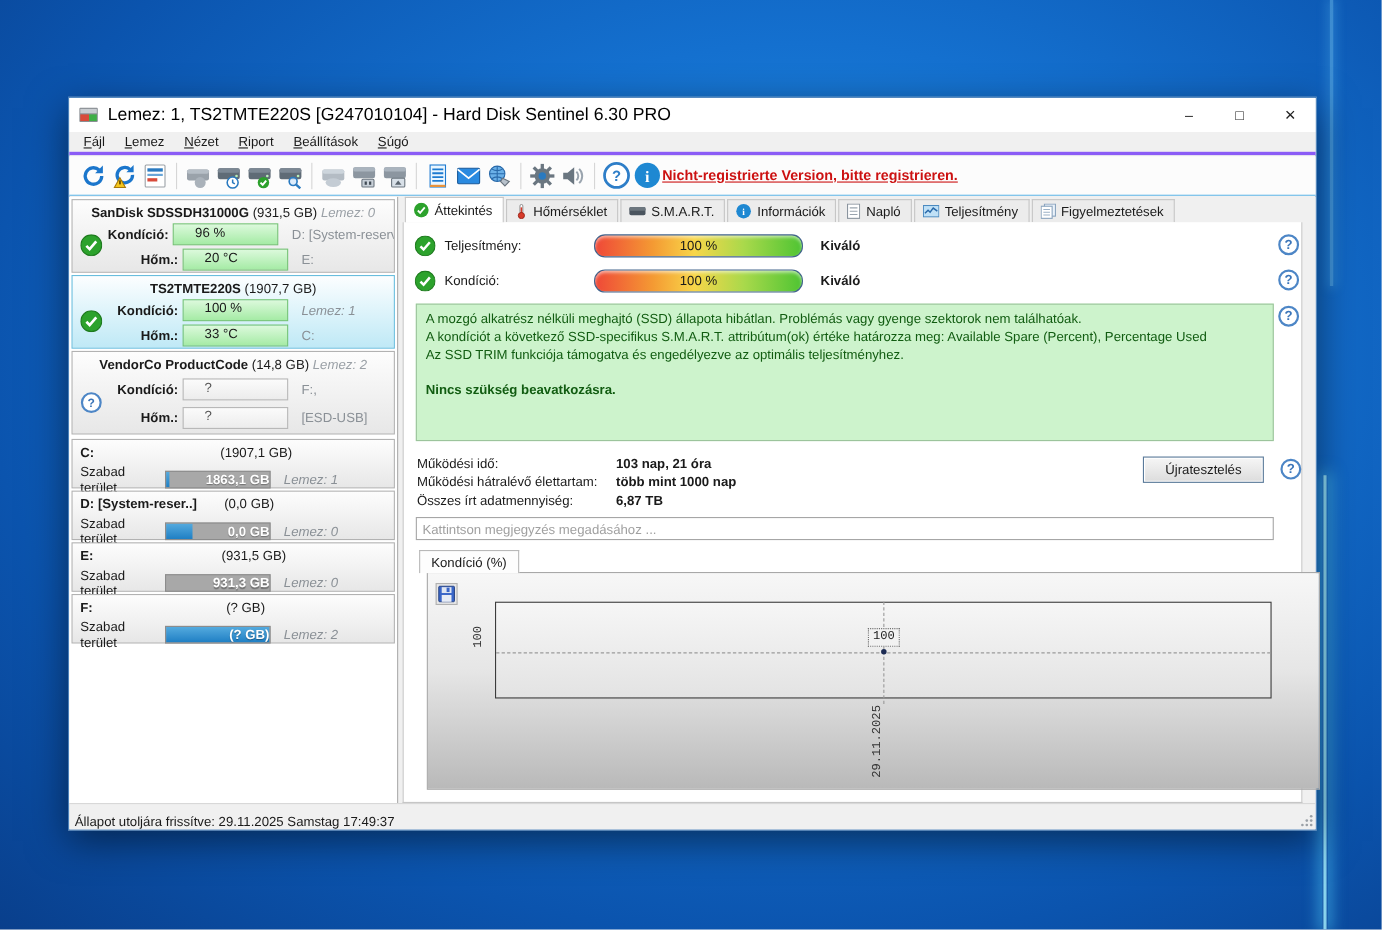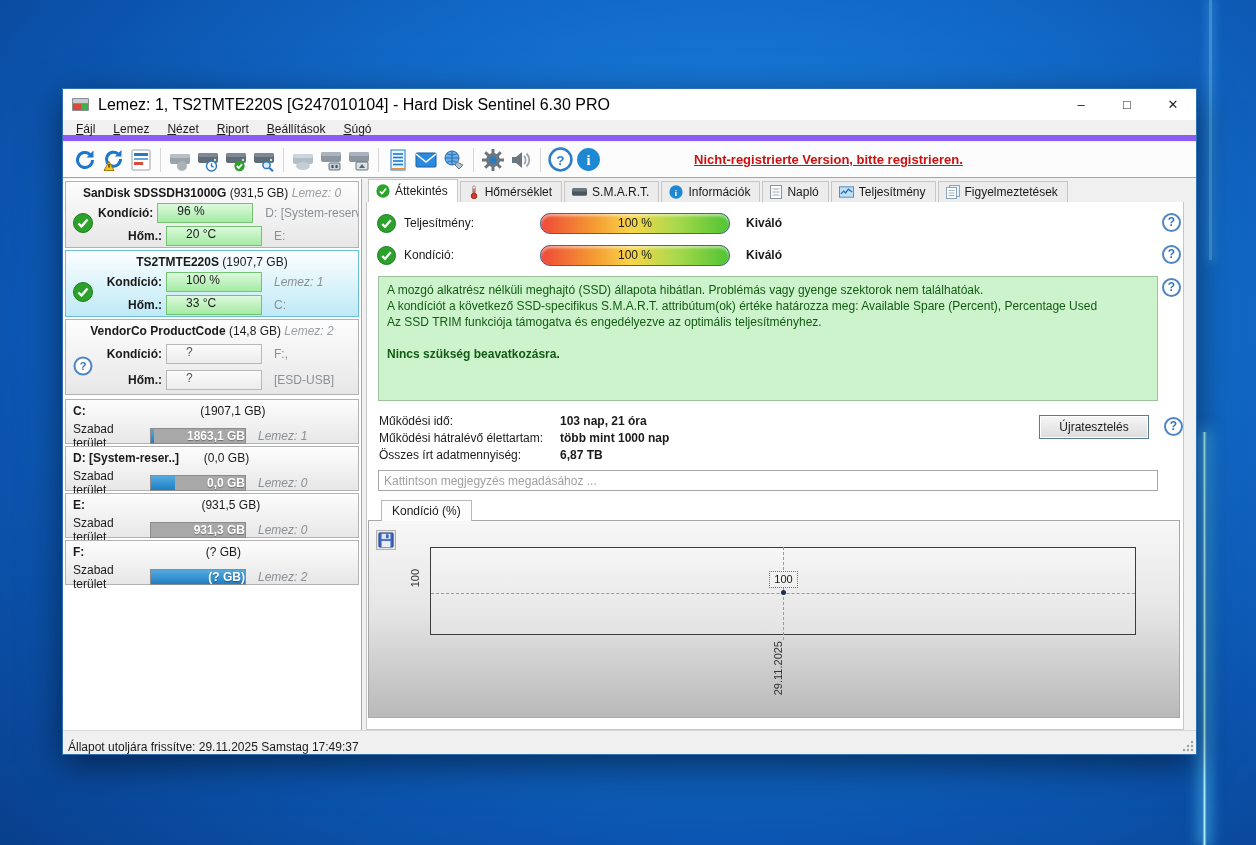--- a/index.html
+++ b/index.html
@@ -22,30 +22,30 @@
   .titlebar { position:absolute; left:0; top:0; right:0; height:31px; background:#fff;
     display:flex; align-items:center; padding-left:9px; }
   .app-ico { width:17px; height:15px; margin-right:9px; flex:none; }
   .title-text { font-size:16px; color:#000; }
   .win-controls { position:absolute; right:0; top:0; height:31px; display:flex; }
   .wc { width:46px; height:31px; display:flex; align-items:center; justify-content:center;
     font-size:13px; color:#222; }
 
   
   .menubar { position:absolute; left:0; top:31px; right:0; height:21px; background:#f0f0f0;
-    display:flex; align-items:flex-start; padding-left:4px; border-bottom:6px solid #8b5cf6; }
+    display:flex; align-items:flex-start; padding-left:4px; border-bottom:3px solid #8b5cf6; }
   .menu-item { display:inline-block; padding:2px 9px; }
   .menu-item::first-letter { text-decoration:underline; }
 
   
   .toolbar { position:absolute; left:0; top:53px; right:0; height:36px; background:#fcfcfc;
     display:flex; align-items:center; padding-left:8px; border-bottom:1px solid #66b8e8; }
   .tbi { width:28px; height:28px; display:flex; align-items:center; justify-content:center; flex:none; }
   .tbsep { width:1px; height:24px; background:#d6d6d6; margin:0 5px; flex:none; }
-  .unreg { margin-left:92px; color:#cc1111; font-weight:bold; text-decoration:underline; font-size:13px; }
+  .unreg { color:#cc1111; font-weight:bold; text-decoration:underline; font-size:13px; }
 
   
   .content { position:absolute; left:0; top:90px; right:0; bottom:24px; background:#f0f0f0; }
 
   
   .sidebar { position:absolute; left:0; top:0; width:299px; bottom:0; background:#fff;
     border-right:1px solid #aaa; padding:2px 2px; }
   .dcard { position:relative; border:1px solid #b2b2b2; background:linear-gradient(#fdfdfd,#e7e7e7);
     height:67px; margin-bottom:2px; }
   .dcard.selected { background:linear-gradient(#fcfeff,#bfe9f6); border-color:#69bede; }
@@ -106,22 +106,22 @@
 
   .retest { position:absolute; left:672px; top:213px; width:110px; height:24px; background:linear-gradient(#f6f6f6,#dcdcdc);
     border:1px solid #5a7a9a; text-align:center; line-height:22px; box-shadow:inset 0 0 0 1px #fff; }
 
   .comment { position:absolute; left:11px; top:268px; width:780px; height:21px; border:1px solid #a6a6a6;
     font-family:"Liberation Sans", sans-serif; font-size:12px; padding:0 5px; color:#333; background:#fff; }
   .comment::placeholder { color:#a0a0a0; }
 
   .chart-tab { position:absolute; left:14px; top:298px; padding:3px 10px; background:#fdfdfd;
     border:1px solid #b8b8b8; border-bottom:none; z-index:2; }
-  .chart-panel { position:absolute; left:1px; top:318px; width:812px; height:198px;
-    background:linear-gradient(#f7f7f7 0%, #e6e6e6 45%, #b9b9b9 100%); border:1px solid #a8a8a8; }
+  .chart-panel { position:absolute; left:21px; top:318px; width:812px; height:198px;
+    background:linear-gradient(#f7f7f7 0%, #e6e6e6 45%, #b9b9b9 100%); border:1px solid #a8a8a8;font-family:Liberation Mono, monospace; }
   .saveico { position:absolute; left:7px; top:9px; width:20px; height:20px; border:1px solid #b0b0b0; background:#e8e8e8; padding:1px; }
   .plot { position:absolute; left:61px; top:26px; width:706px; height:88px; border:1px solid #3c3c3c;
     background:linear-gradient(#f6f6f6,#e3e3e3); }
   .hline { position:absolute; left:0; right:0; top:45px; border-top:1px dashed #9a9a9a; }
   .vline { position:absolute; left:414px; top:26px; height:93px; border-left:1px dashed #9a9a9a; z-index:1; }
   .ylab { position:absolute; left:40px; top:48px; writing-mode:vertical-rl; transform:rotate(180deg);
     font-size:11px; color:#333; }
   .ptlabel { position:absolute; left:400px; top:50px; width:29px; height:17px; background:#f2f2f2;
     border:1px dotted #707070; text-align:center; line-height:15px; font-size:11px; z-index:2; }
   .dot { position:absolute; left:412px; top:69px; width:5px; height:5px; background:#1c2c54; border-radius:50%; z-index:2; }

